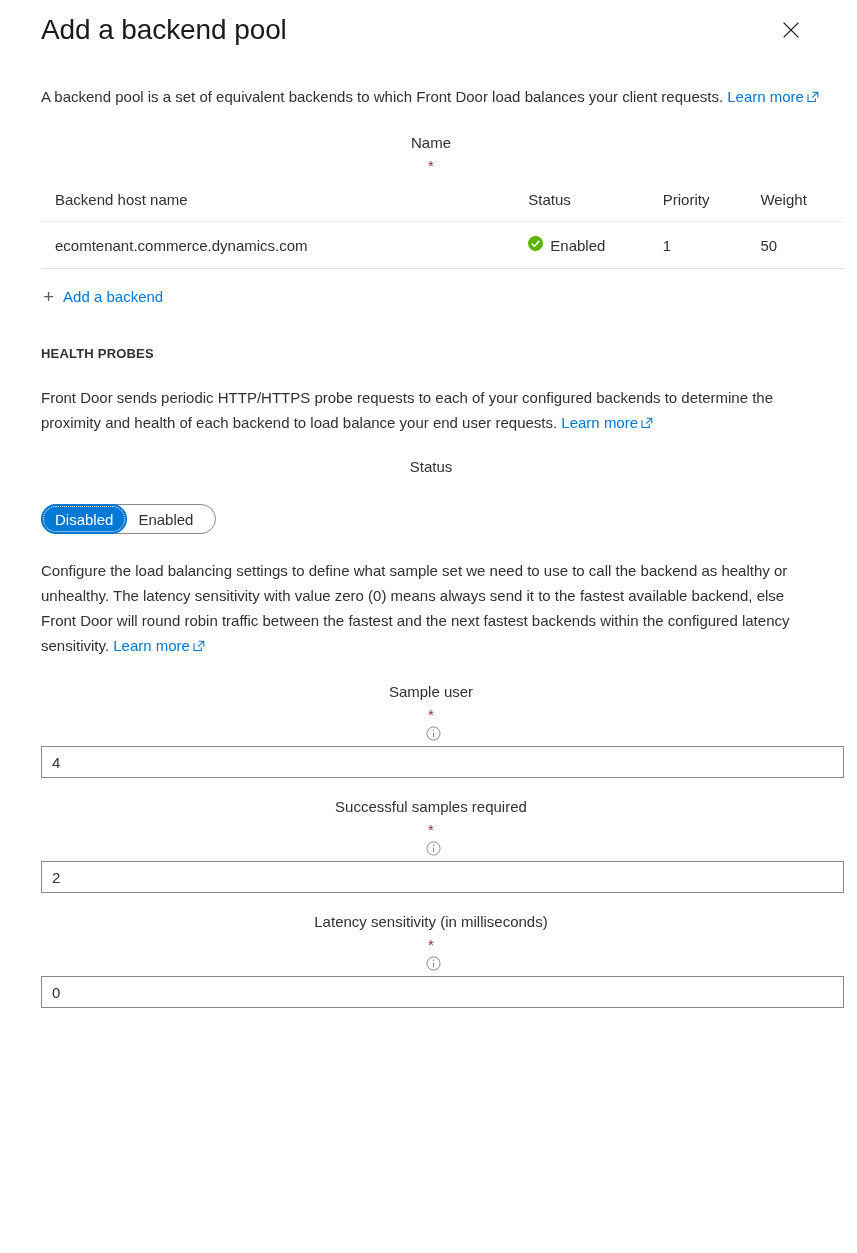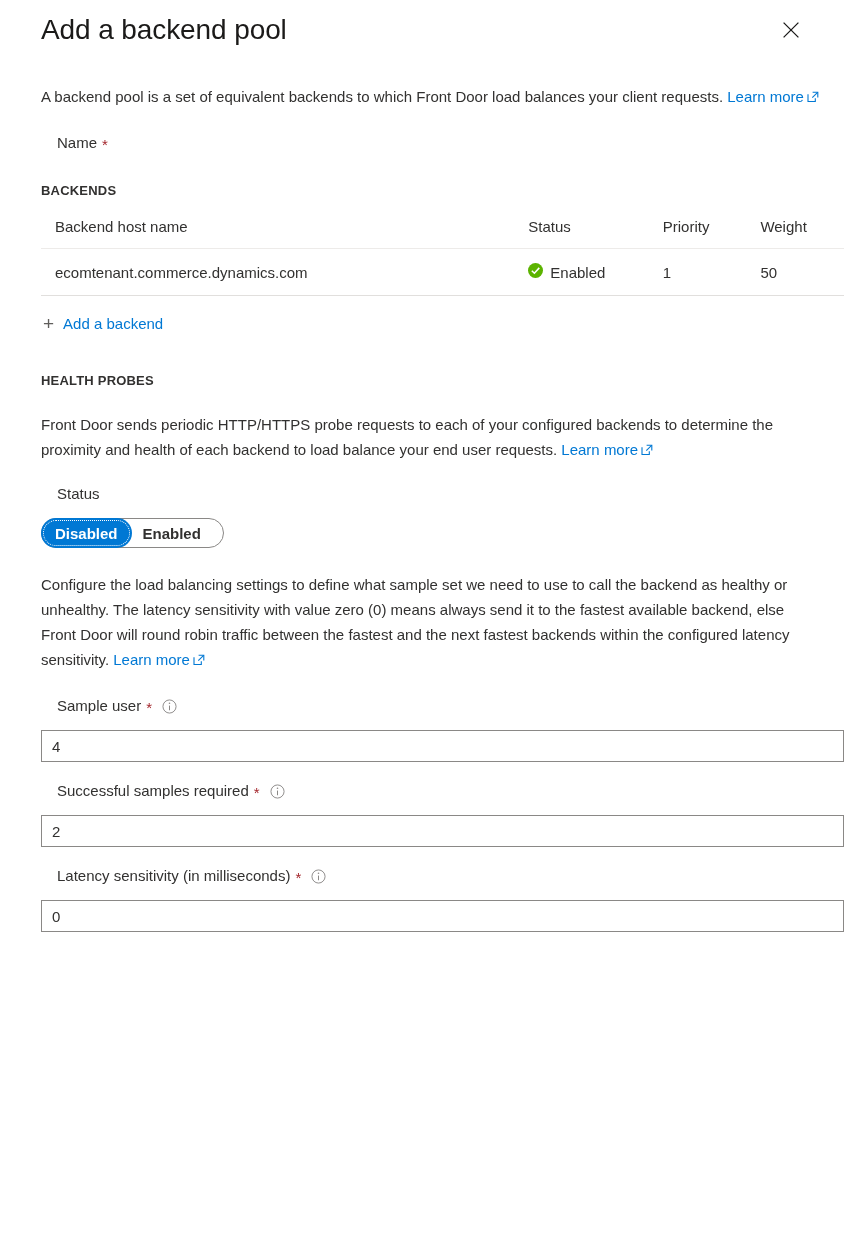--- a/index.html
+++ b/index.html
@@ -84,24 +84,25 @@
     color: #323130;
     letter-spacing: 0.2px;
     padding-left: 5px;
     margin: 0;
   }
 
   .field-label {
     font-size: 15px;
     color: #323130;
     padding-left: 5px;
-    margin: 16px;
+    margin: 5px;
     display: flex;
     align-items: center;
     gap: 5px;
+    flex-direction: column;
   }
   .req-star {
     color: #a4262c;
     font-size: 15px;
     line-height: 15px;
     position: relative;
     top: 2px;
   }
   .info-icon {
     display: inline-flex;
@@ -219,21 +220,21 @@
     border-radius: 15px;
     outline: 1px dotted #ffffff;
     outline-offset: -3px;
     margin: -1px 0 -1px -1px;
     height: 30px;
     padding: 0 14px;
   }
 
   
   .s-mt6  { margin-top: 6px; }
-  .s-mt8  { margin-top: 0; font-weight: bold; }
+  .s-mt8  { margin-top: 24px; }
   .s-mt18 { margin-top: 18px; }
   .s-mt20 { margin-top: 20px; }
   .s-mt22 { margin-top: 22px; }
   .s-mt24 { margin-top: 24px; }
   .s-mt28 { margin-top: 28px; }
   .s-mt32 { margin-top: 32px; }
   .s-mt40 { margin-top: 40px; }
 </style>
 </head>
 <body>
@@ -260,21 +261,20 @@
           </svg></span></a>
   </p>
 
   
   <div class="field-label s-mt24">
     <span>Name</span>
     <span class="req-star">*</span>
   </div>
 
   
-  <div class="section-title s-mt32">BACKENDS</div>
 
   <table class="backends-table s-mt20">
     <thead>
       <tr>
         <th class="col-host">Backend host name</th>
         <th class="col-status">Status</th>
         <th class="col-prio">Priority</th>
         <th class="col-weight">Weight</th>
       </tr>
     </thead>

